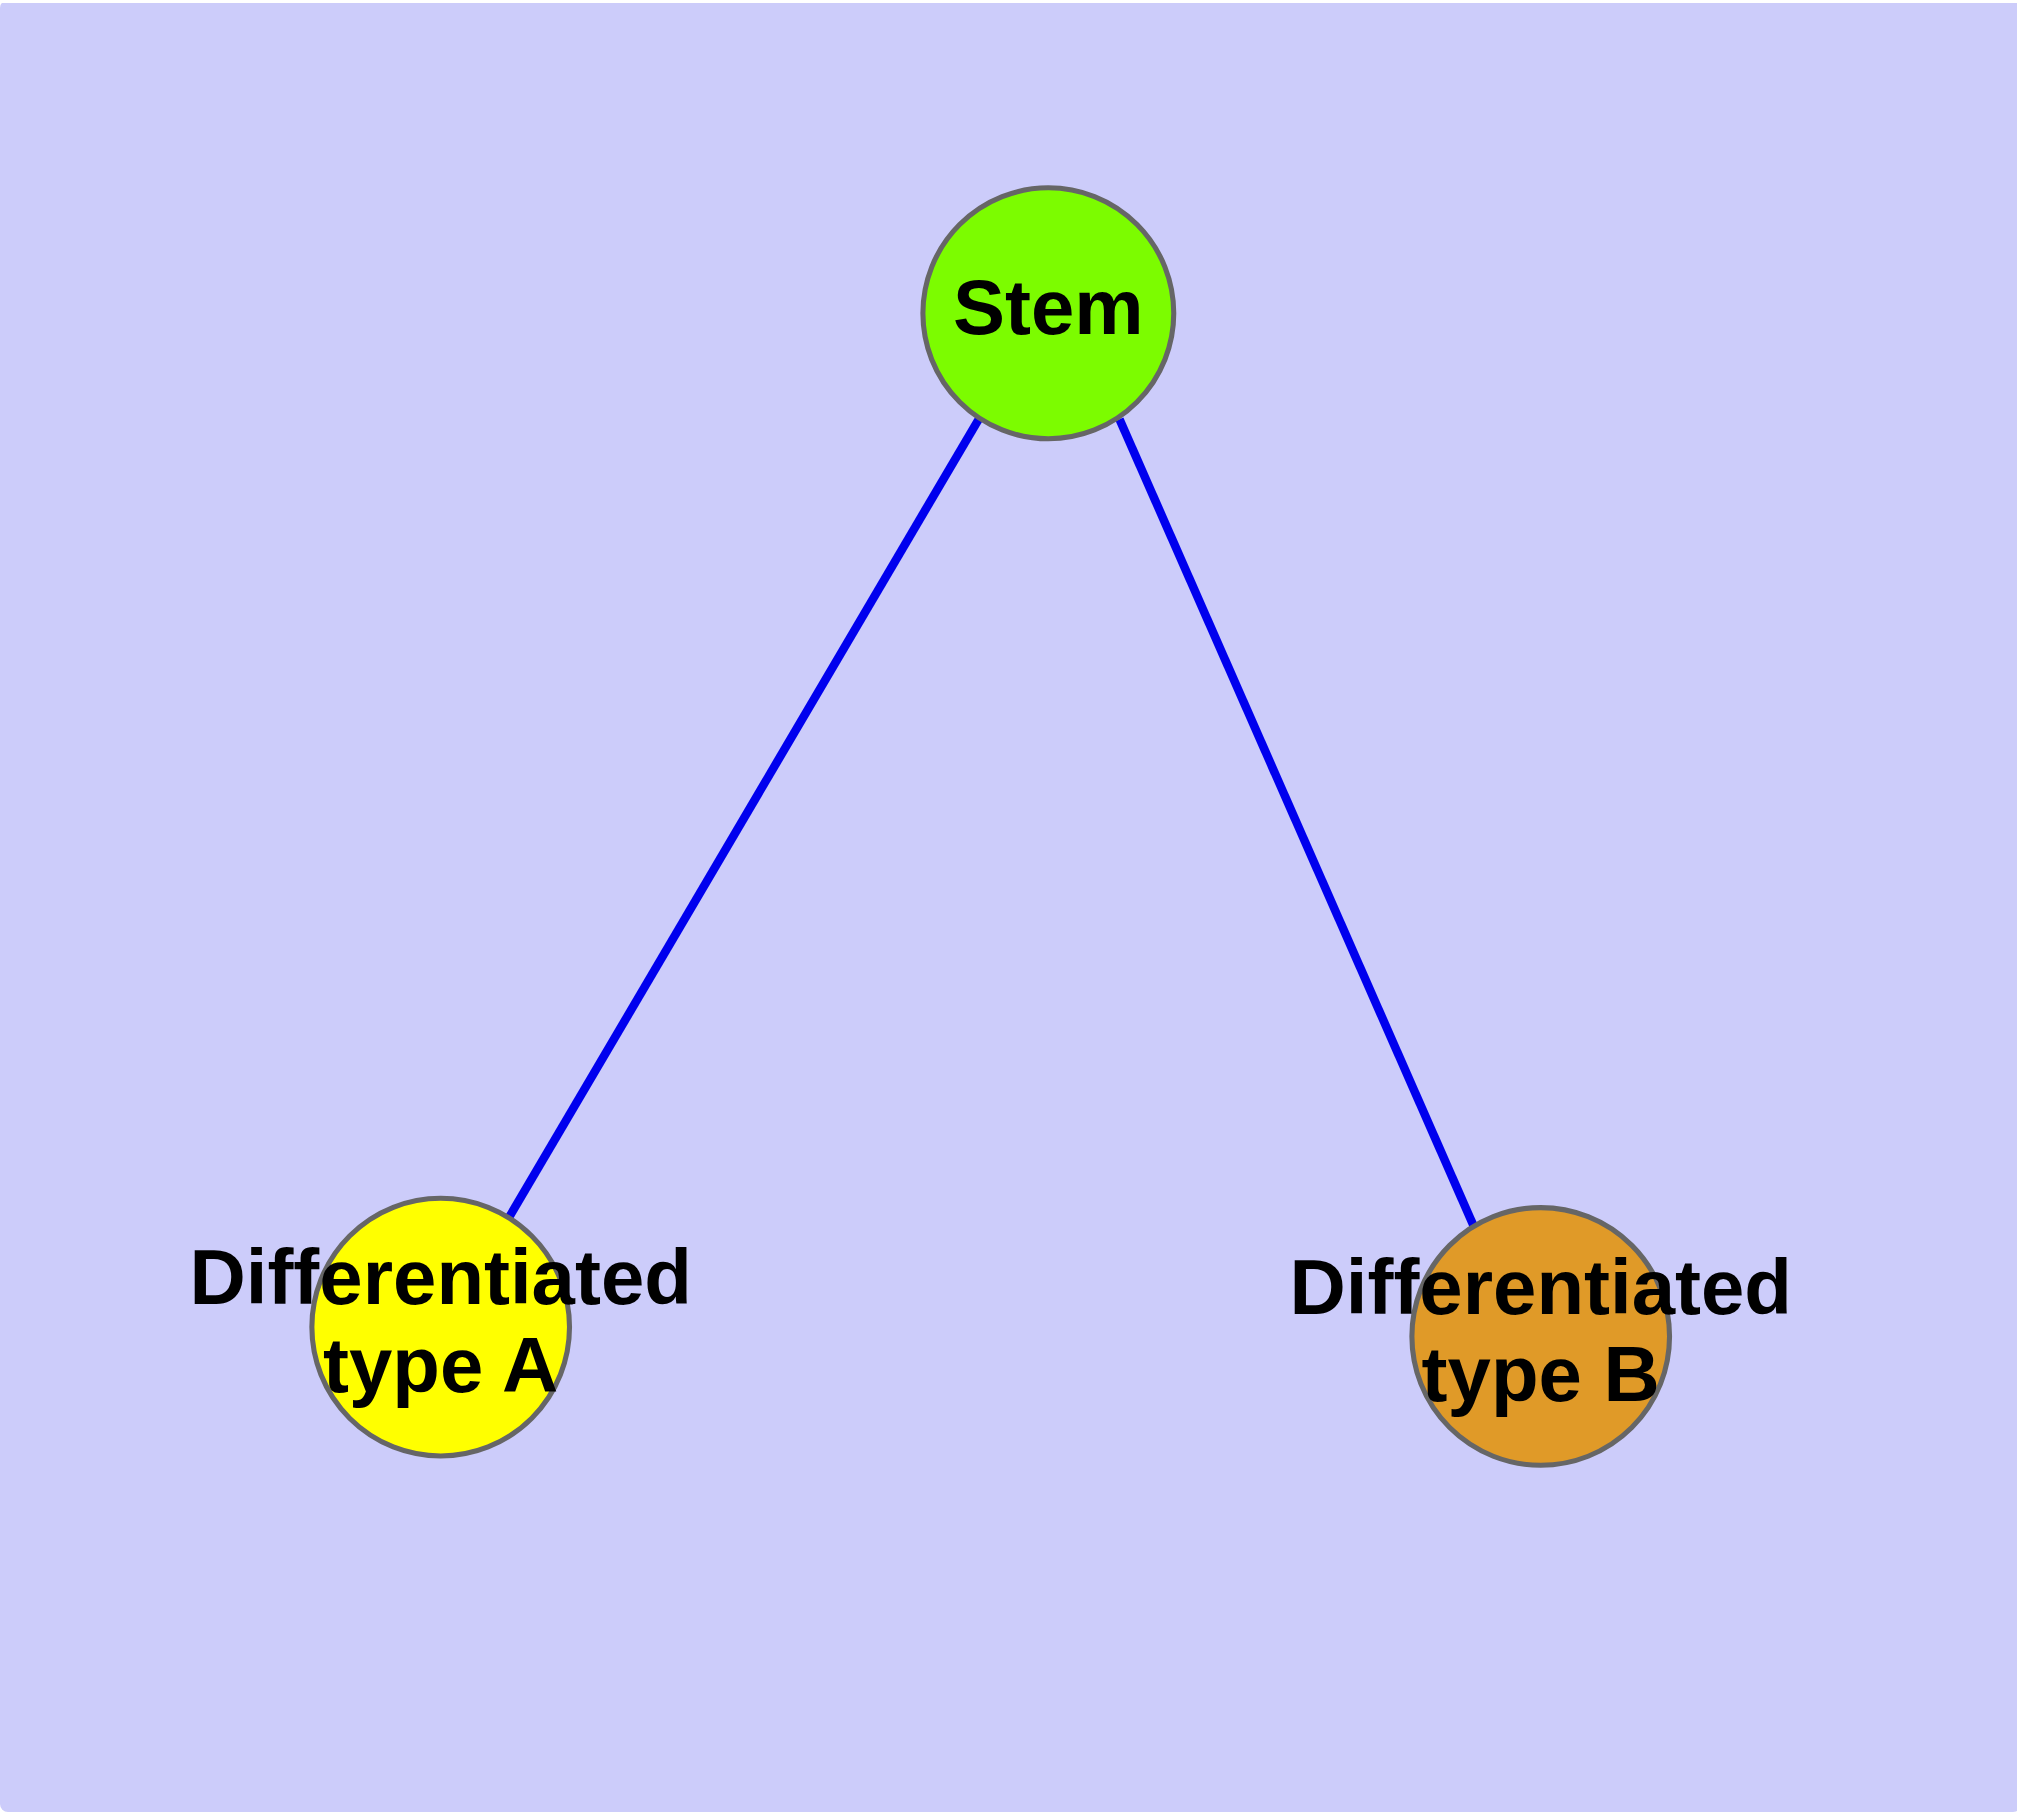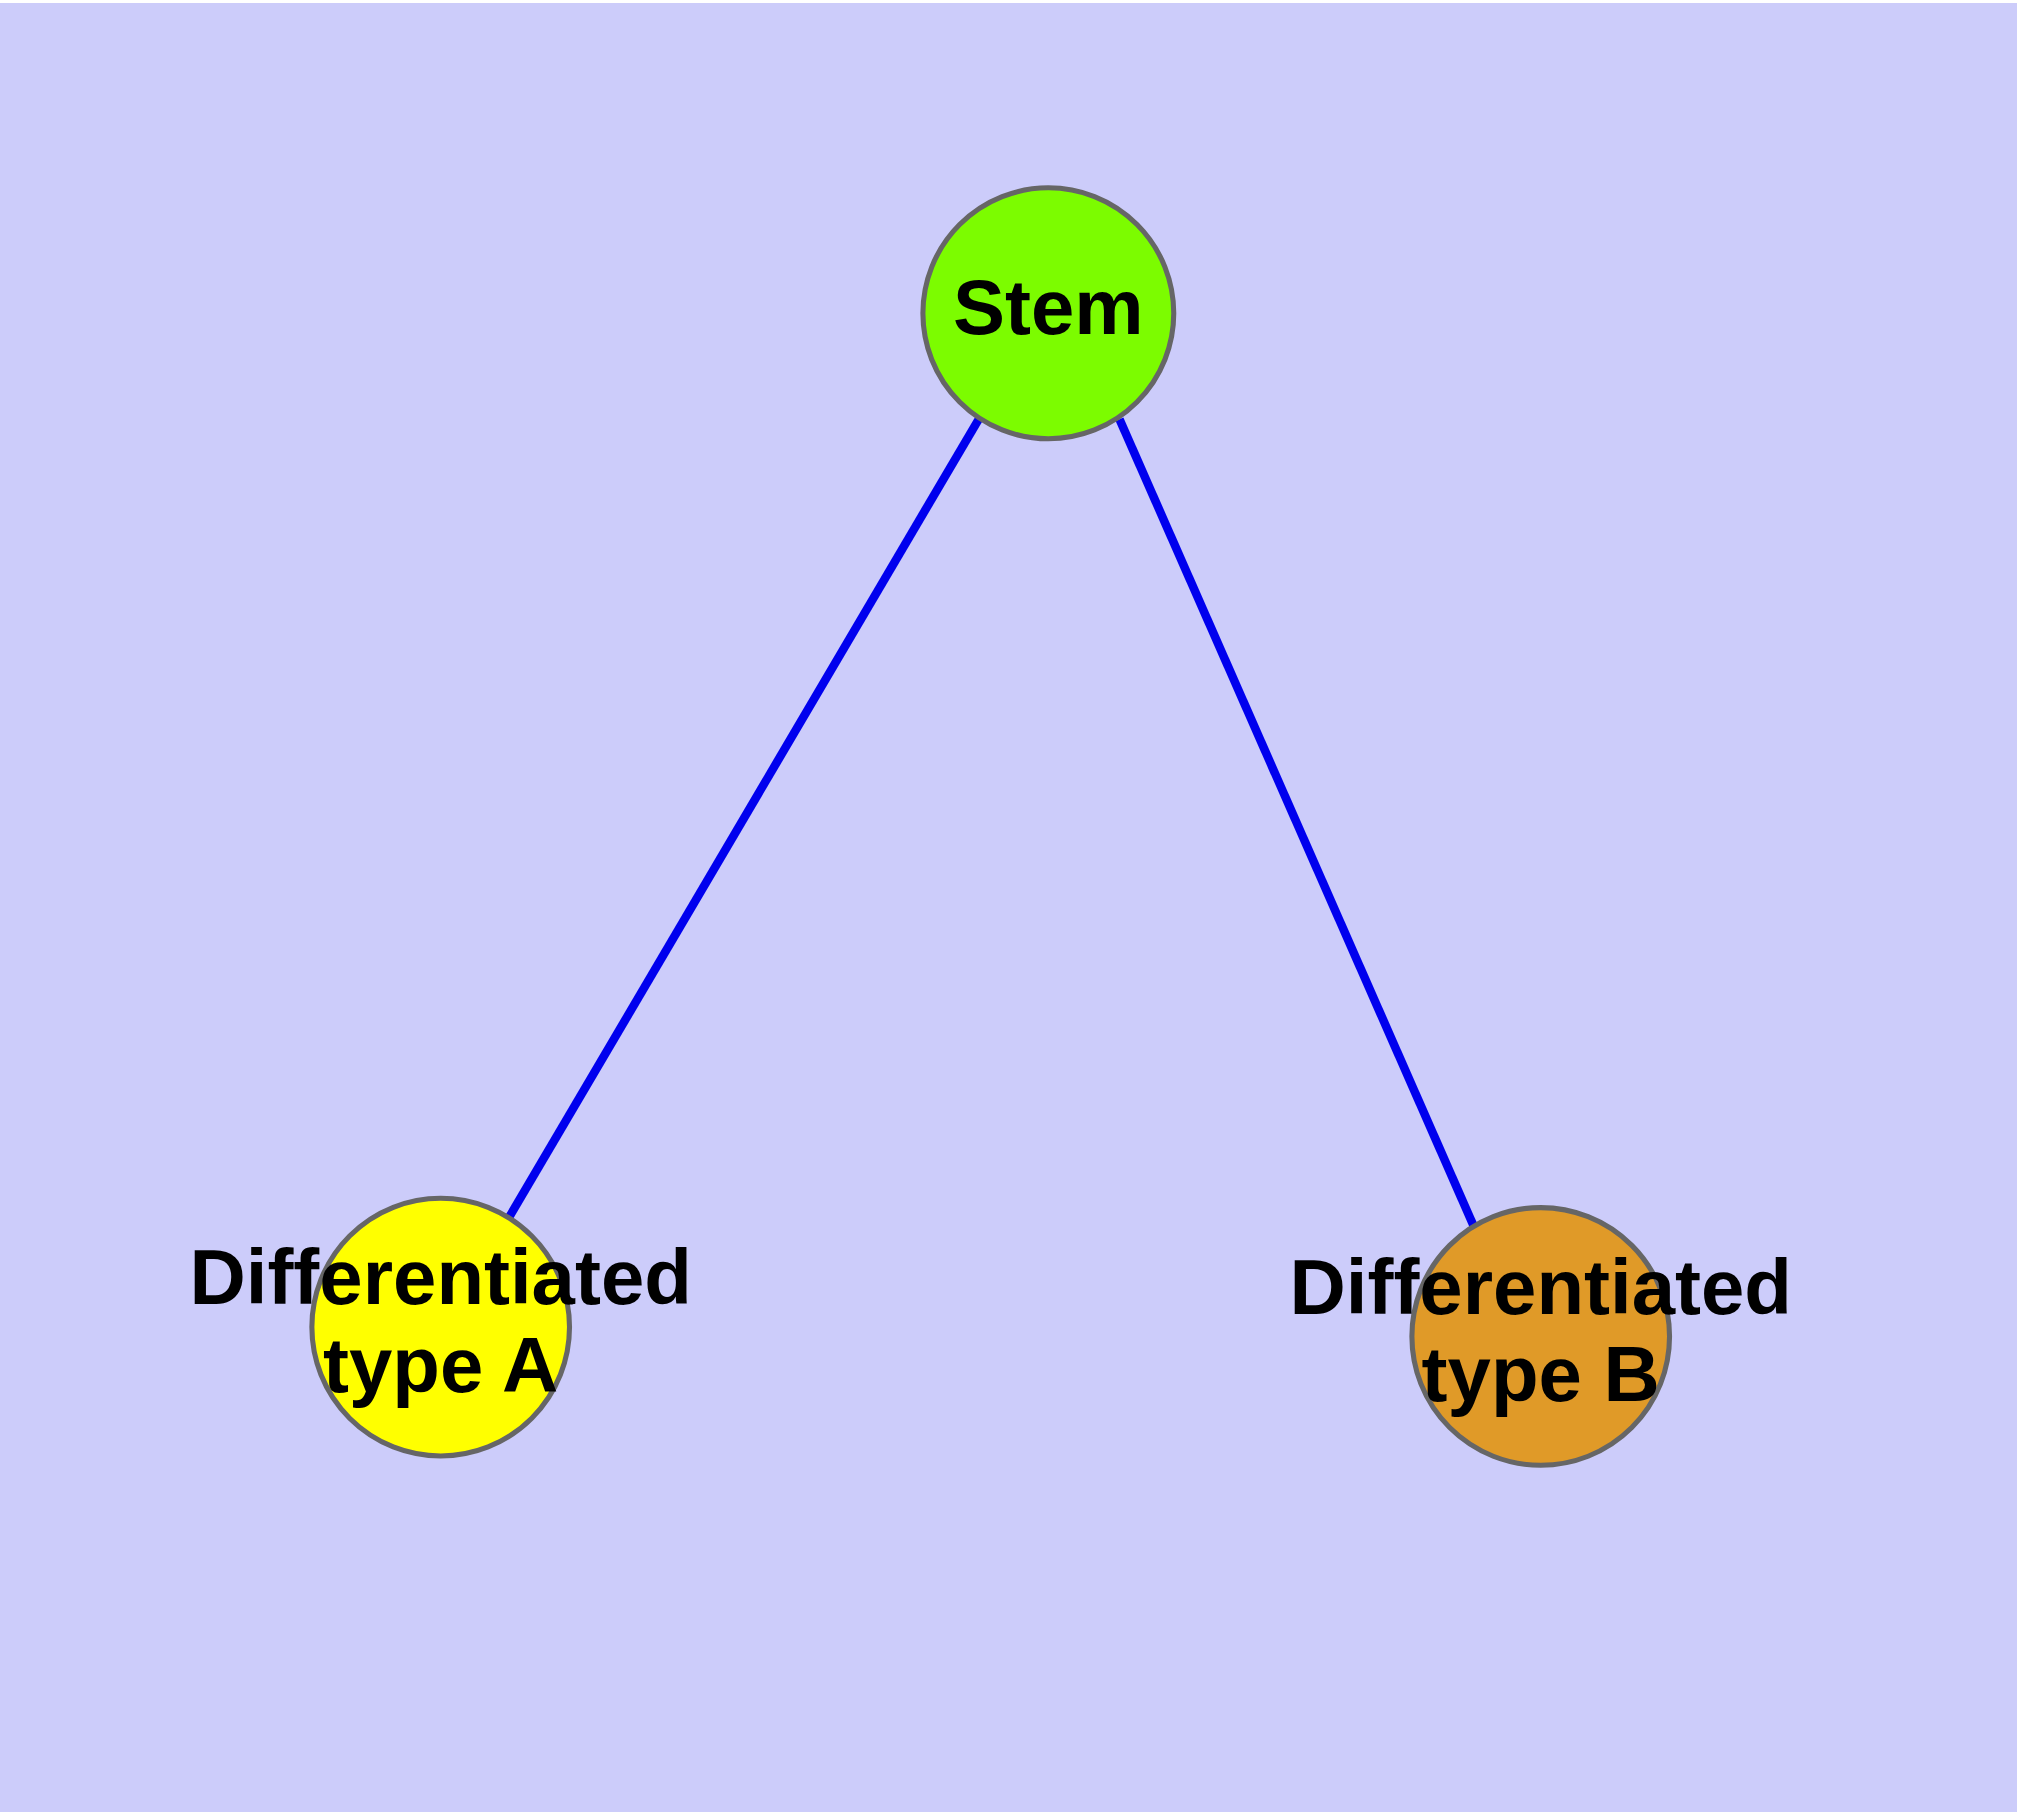--- a/index.html
+++ b/index.html
@@ -7,20 +7,21 @@
     padding: 0;
     background: #ffffff;
   }
   #canvas-root {
     position: relative;
     width: 2021px;
     height: 1812px;
     background: #ffffff;
     overflow: hidden;
     font-family: "Liberation Sans", sans-serif;
+    border-radius: 8px;
   }
   #graph-surface {
     position: absolute;
     left: 0px;
     top: 3.4px;
     width: 2017px;
     height: 1809px;
     background: #ccccfa;
   }
   #graph-svg {

